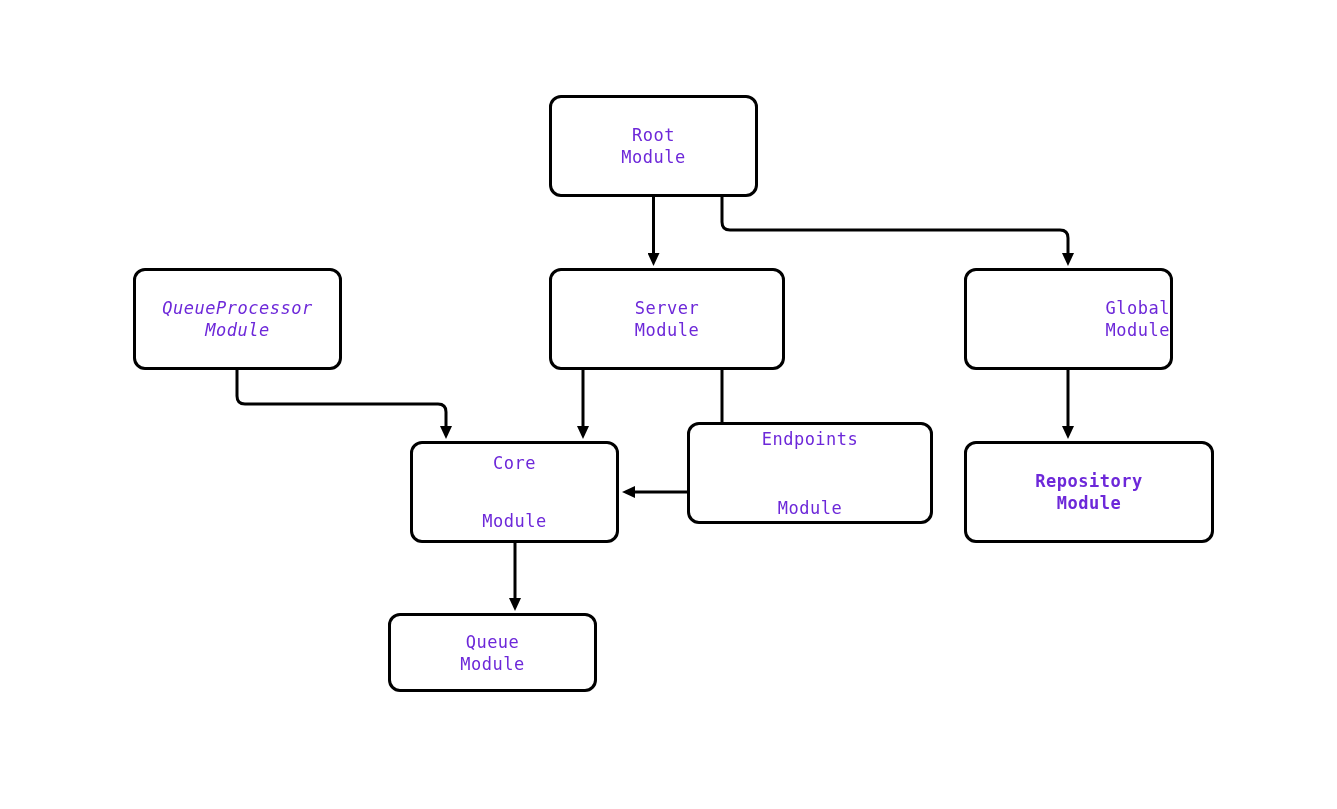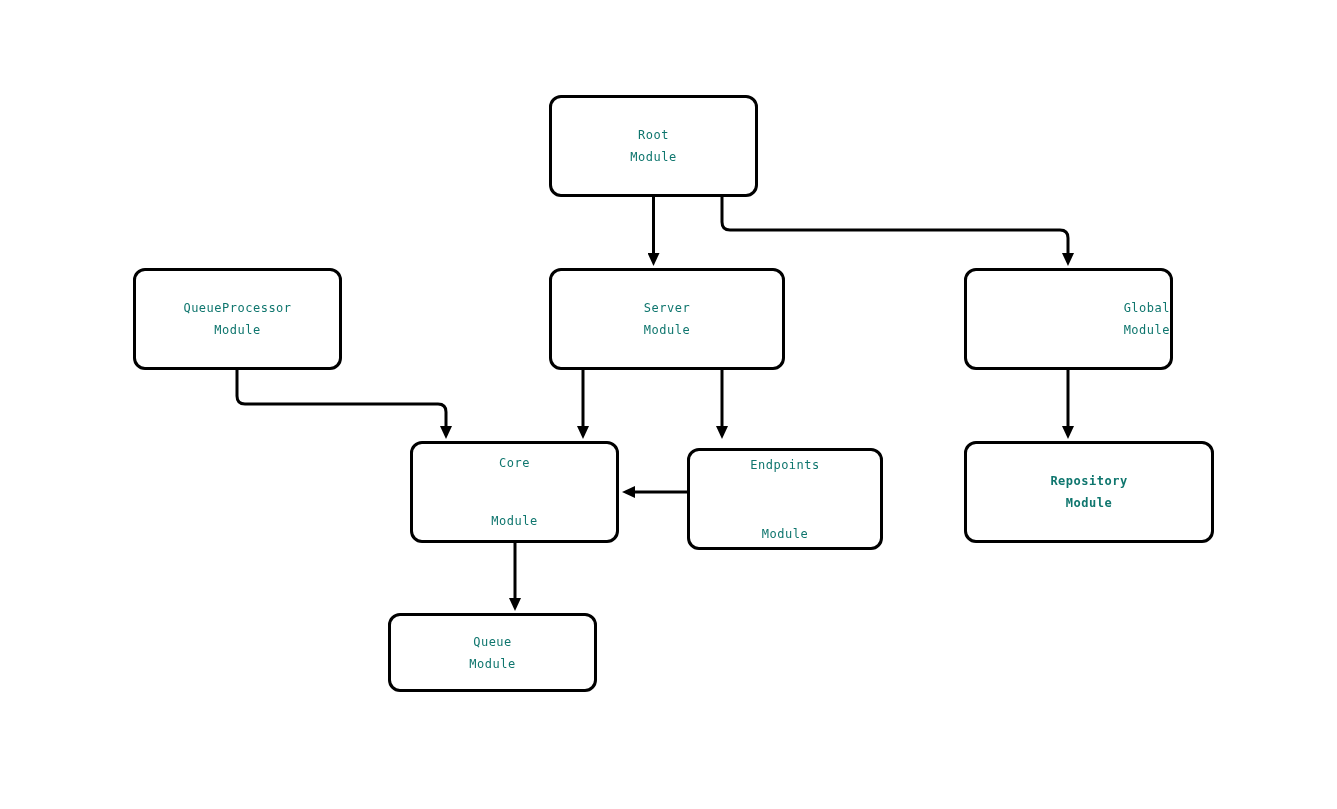--- a/index.html
+++ b/index.html
@@ -35,23 +35,23 @@
     border-radius: 12px;
     display: flex;
     flex-direction: column;
     align-items: center;
     justify-content: center;
     z-index: 2;
   }
   .node-line {
     display: block;
     font-family: "DejaVu Sans Mono", "Liberation Mono", monospace;
-    font-size: 12px;
+    font-size: 17px;
     line-height: 22px;
-    color: #0f766e;
+    color: #6d28d9;
     letter-spacing: 0.5px;
     white-space: pre;
     text-align: center;
   }
 </style>
 </head>
 <body>
 
 <div id="diagram-canvas">
 
@@ -93,41 +93,41 @@
     <g>
       <path d="M 515 543 L 515 599" stroke="#000000" stroke-width="3" fill="none" marker-end="url(#arrow-down)"></path>
     </g>
   </svg>
 
   <div class="node" style="left:549px; top:95px; width:209px; height:102px;">
     <span class="node-line">Root</span>
     <span class="node-line">Module</span>
   </div>
 
-  <div class="node" style="left:133px; top:268px; width:209px; height:102px;">
+  <div class="node" style="left:133px; top:268px; width:209px; height:102px;font-style:italic;">
     <span class="node-line">QueueProcessor</span>
     <span class="node-line">Module</span>
   </div>
 
   <div class="node" style="left:549px; top:268px; width:236px; height:102px;">
     <span class="node-line">Server</span>
     <span class="node-line">Module</span>
   </div>
 
   <div class="node" style="left:964px; top:268px; width:209px; height:102px;align-items:flex-end;">
     <span class="node-line">Global</span>
     <span class="node-line">Module</span>
   </div>
 
   <div class="node" style="left:410px; top:441px; width:209px; height:102px;gap:36px;">
     <span class="node-line">Core</span>
     <span class="node-line">Module</span>
   </div>
 
-  <div class="node" style="left:687px; top:448px; width:196px; height:102px;gap:47px;">
+  <div class="node" style="left:687px; top:422px; width:246px; height:102px;gap:47px;">
     <span class="node-line">Endpoints</span>
     <span class="node-line">Module</span>
   </div>
 
   <div class="node" style="left:964px; top:441px; width:250px; height:102px;font-weight:bold;">
     <span class="node-line">Repository</span>
     <span class="node-line">Module</span>
   </div>
 
   <div class="node" style="left:388px; top:613px; width:209px; height:79px;">

